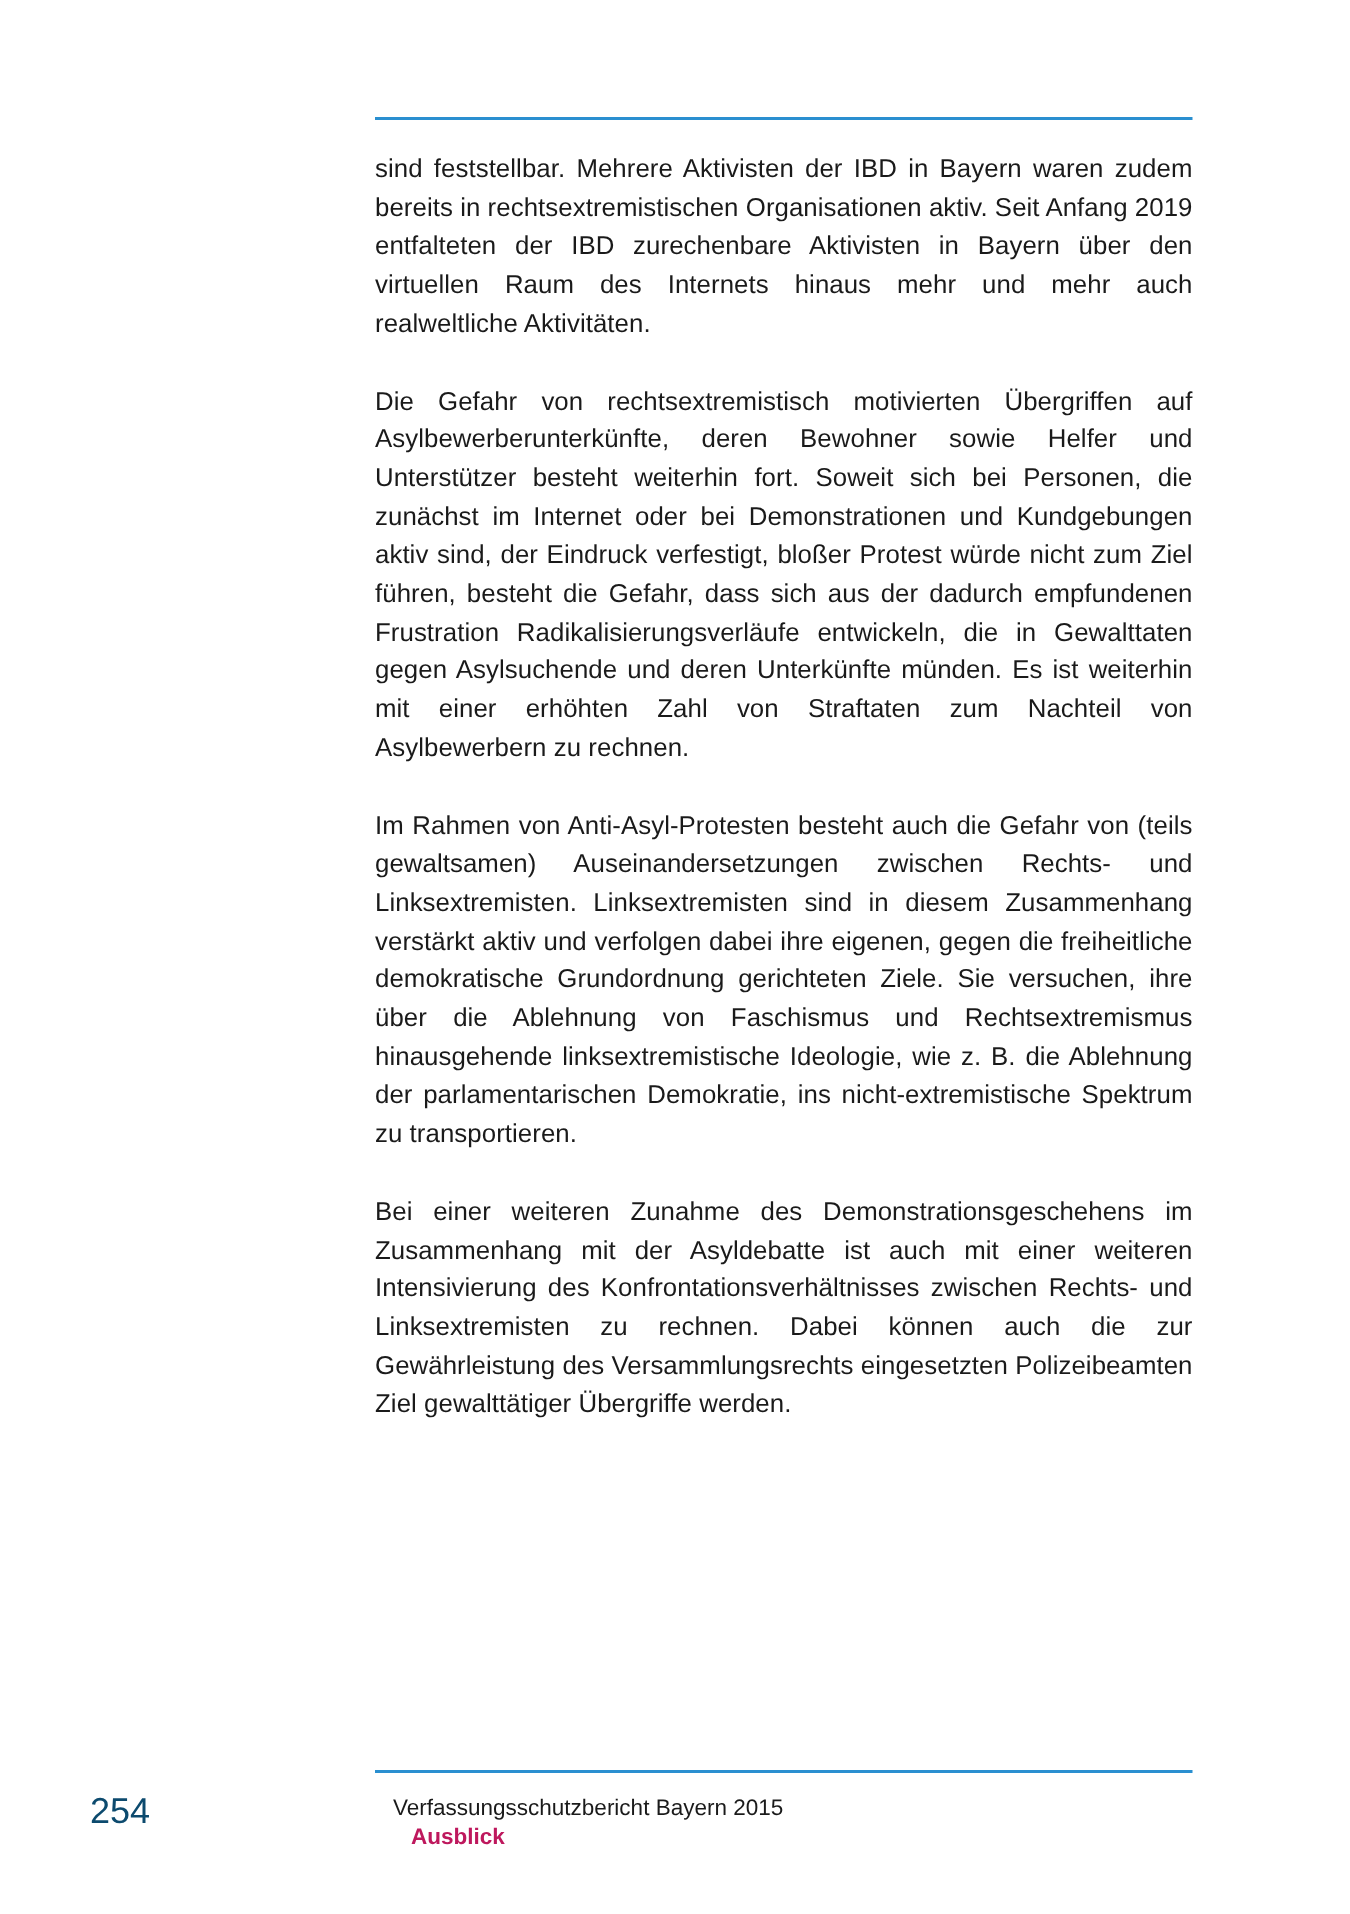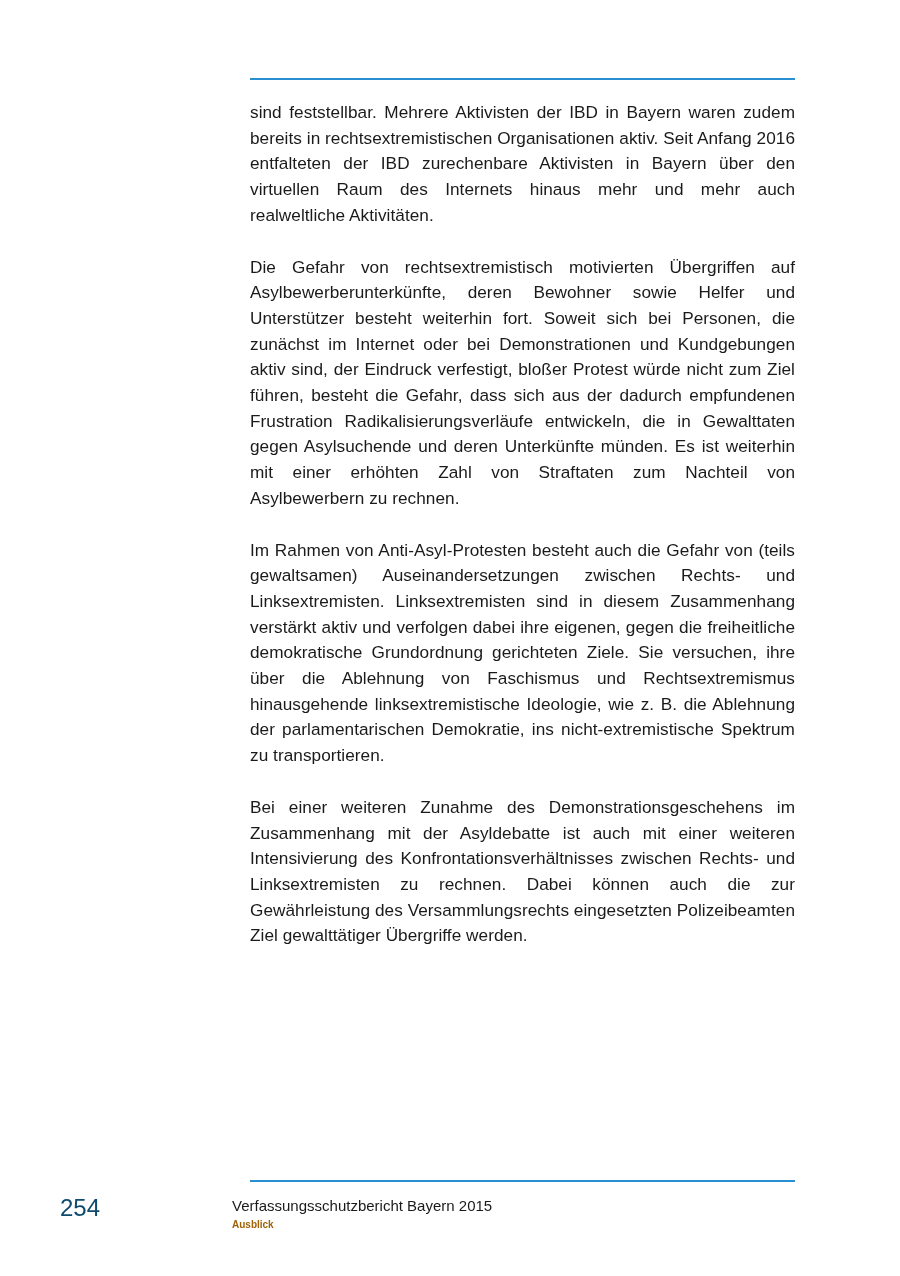--- a/index.html
+++ b/index.html
@@ -5,31 +5,31 @@
   html, body { margin: 0; padding: 0; background: #ffffff; }
   body { width: 900px; height: 1276px; position: relative; overflow: hidden;
          font-family: "Liberation Sans", "DejaVu Sans", sans-serif; color: #1a1a1a; }
   .rule { position: absolute; left: 250px; width: 545px; height: 2px; background: #2a8fd0; }
   .rule.top { top: 78px; }
   .rule.bottom { top: 1180px; }
   .content { position: absolute; left: 250px; top: 100px; width: 545px; }
   .para { margin: 0 0 26px 0; font-size: 17.2px; line-height: 25.7px; text-align: justify;
           hyphens: manual; letter-spacing: 0.05px; }
   .page-number { position: absolute; left: 60px; top: 1194px; font-size: 24px; color: #0c4a6e; }
-  .footer { position: absolute; left: 232px; top: 1196px; }
+  .footer { position: absolute; left: 262px; top: 1196px; }
   .footer-title { font-size: 15px; line-height: 19px; color: #1a1a1a; }
-  .footer-section { font-size: 10px; line-height: 19px; color: #a16207; font-weight: bold; }
+  .footer-section { font-size: 15px; line-height: 19px; color: #be185d; font-weight: bold; margin-left: 12px; }
 </style>
 </head>
 <body>
 
 <div class="rule top"></div>
 
 <div class="content">
-  <p class="para">sind feststellbar. Mehrere Aktivisten der IBD in Bayern waren zudem bereits in rechtsextremistischen Organisationen aktiv. Seit Anfang 2016 entfalteten der IBD zurechenbare Aktivisten in Bayern über den virtuellen Raum des Internets hinaus mehr und mehr auch realweltliche Aktivitäten.</p>
+  <p class="para">sind feststellbar. Mehrere Aktivisten der IBD in Bayern waren zudem bereits in rechtsextremistischen Organisationen aktiv. Seit Anfang 2019 entfalteten der IBD zurechenbare Aktivisten in Bayern über den virtuellen Raum des Internets hinaus mehr und mehr auch realweltliche Aktivitäten.</p>
   <p class="para">Die Gefahr von rechtsextremistisch motivierten Übergriffen auf Asylbewerberunterkünfte, deren Bewohner sowie Helfer und Unterstützer besteht weiterhin fort. Soweit sich bei Personen, die zunächst im Internet oder bei Demonstrationen und Kundgebun­gen aktiv sind, der Eindruck verfestigt, bloßer Protest würde nicht zum Ziel führen, besteht die Gefahr, dass sich aus der dadurch empfundenen Frustration Radikalisierungsverläufe entwickeln, die in Gewalttaten gegen Asylsuchende und deren Unterkünfte münden. Es ist weiterhin mit einer erhöhten Zahl von Straftaten zum Nachteil von Asylbewerbern zu rechnen.</p>
   <p class="para">Im Rahmen von Anti-Asyl-Protesten besteht auch die Gefahr von (teils gewaltsamen) Auseinandersetzungen zwischen Rechts- und Linksextremisten. Linksextremisten sind in diesem Zusammen­hang verstärkt aktiv und verfolgen dabei ihre eigenen, gegen die freiheitliche demokratische Grundordnung gerichteten Ziele. Sie versuchen, ihre über die Ablehnung von Faschismus und Rechtsextremismus hinausgehende linksextremistische Ideolo­gie, wie z. B. die Ablehnung der parlamentarischen Demokratie, ins nicht-extremistische Spektrum zu transportieren.</p>
   <p class="para">Bei einer weiteren Zunahme des Demonstrationsgeschehens im Zusammenhang mit der Asyldebatte ist auch mit einer wei­teren Intensivierung des Konfrontationsverhältnisses zwischen Rechts- und Linksextremisten zu rechnen. Dabei können auch die zur Gewährleistung des Versammlungsrechts eingesetzten Polizeibeamten Ziel gewalttätiger Übergriffe werden.</p>
 </div>
 
 <div class="rule bottom"></div>
 
 <div class="page-number">254</div>
 
 <div class="footer">

